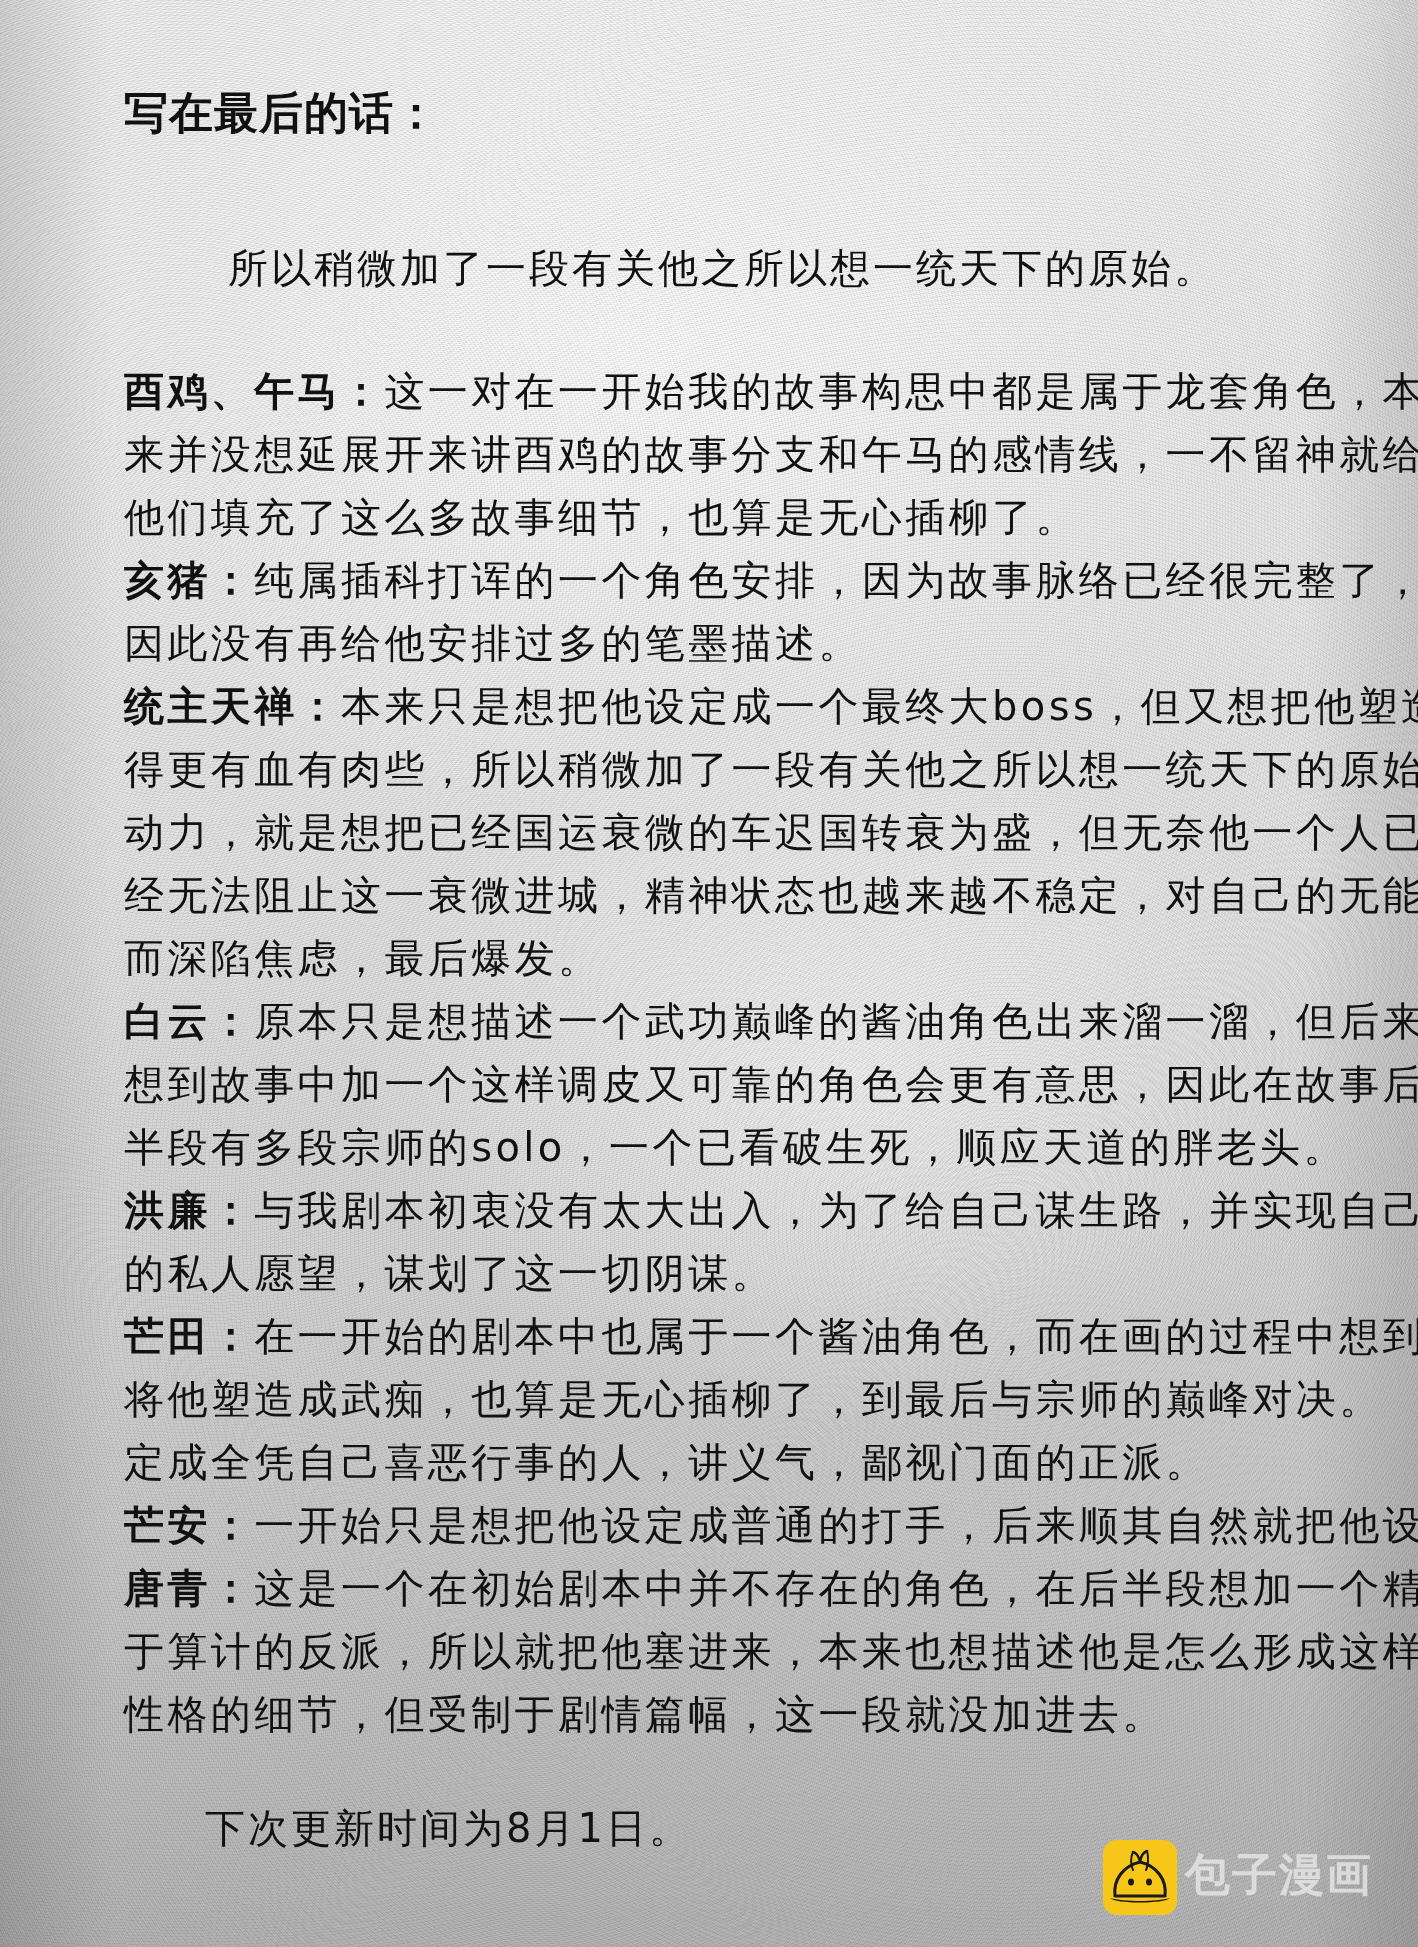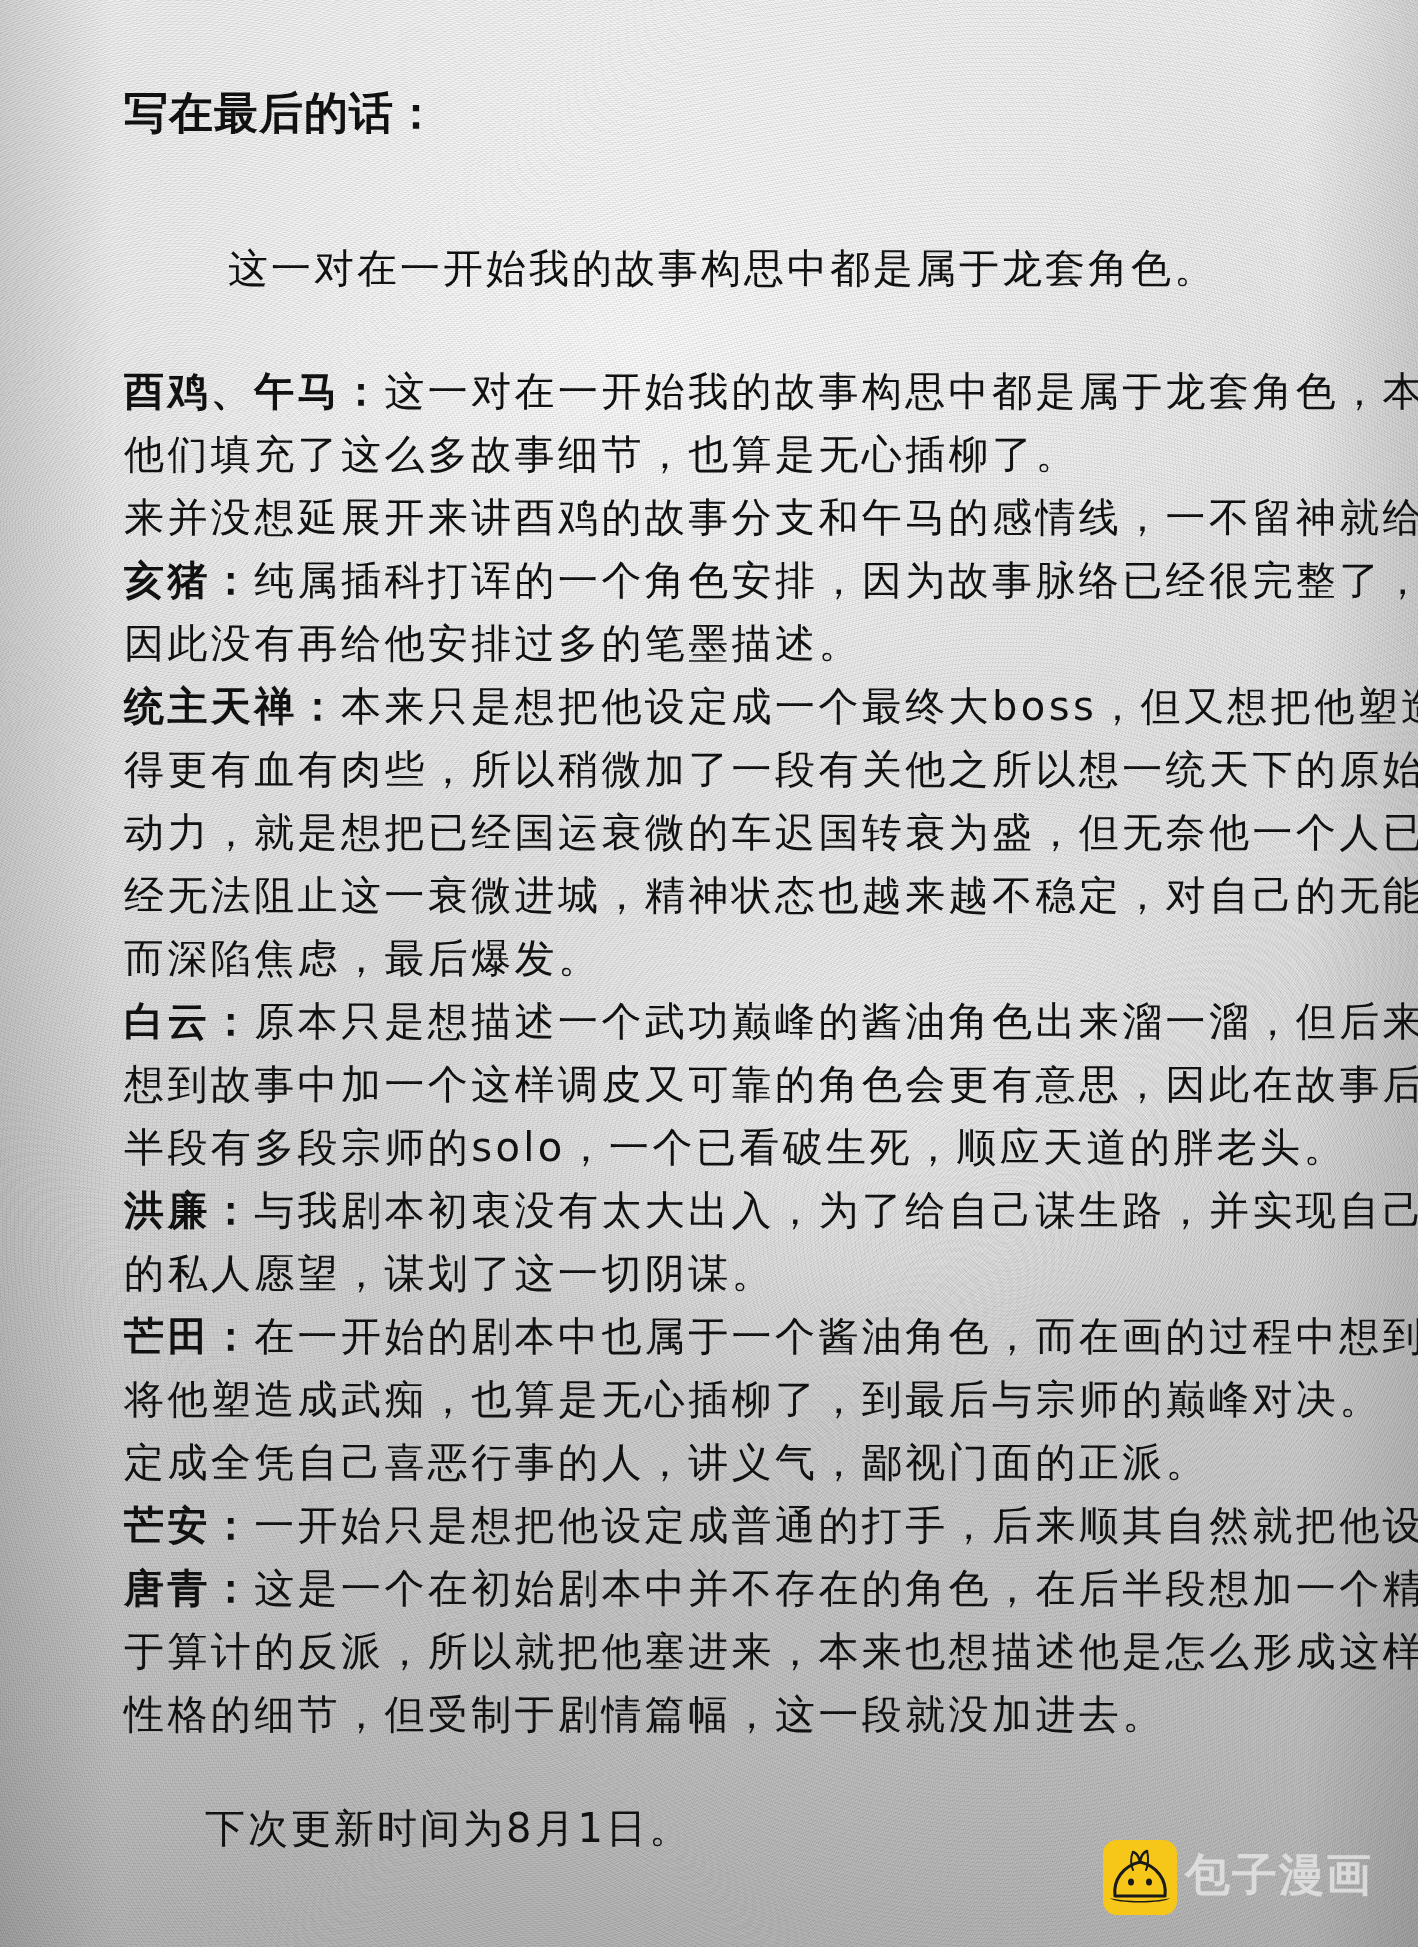--- a/index.html
+++ b/index.html
@@ -61,28 +61,28 @@
   }
 </style>
 </head>
 <body>
 
 <div class="grain"></div>
 <div class="edge-shade"></div>
 
 <div class="title">写在最后的话：</div>
 
-<div class="intro">这一对在一开始我的故事构思中都是属于龙套角色。</div>
+<div class="intro">所以稍微加了一段有关他之所以想一统天下的原始。</div>
 
 <div class="body">
 
   <div class="para">
     <span class="line"><span class="name">酉鸡、午马：</span><span>这一对在一开始我的故事构思中都是属于龙套角色，本</span></span>
+    <span class="line">来并没想延展开来讲酉鸡的故事分支和午马的感情线，一不留神就给</span>
     <span class="line">他们填充了这么多故事细节，也算是无心插柳了。</span>
-    <span class="line">来并没想延展开来讲酉鸡的故事分支和午马的感情线，一不留神就给</span>
   </div>
 
   <div class="para">
     <span class="line"><span class="name">亥猪：</span><span>纯属插科打诨的一个角色安排，因为故事脉络已经很完整了，</span></span>
     <span class="line">因此没有再给他安排过多的笔墨描述。</span>
   </div>
 
   <div class="para">
     <span class="line"><span class="name">统主天禅：</span><span>本来只是想把他设定成一个最终大boss，但又想把他塑造</span></span>
     <span class="line">得更有血有肉些，所以稍微加了一段有关他之所以想一统天下的原始</span>

